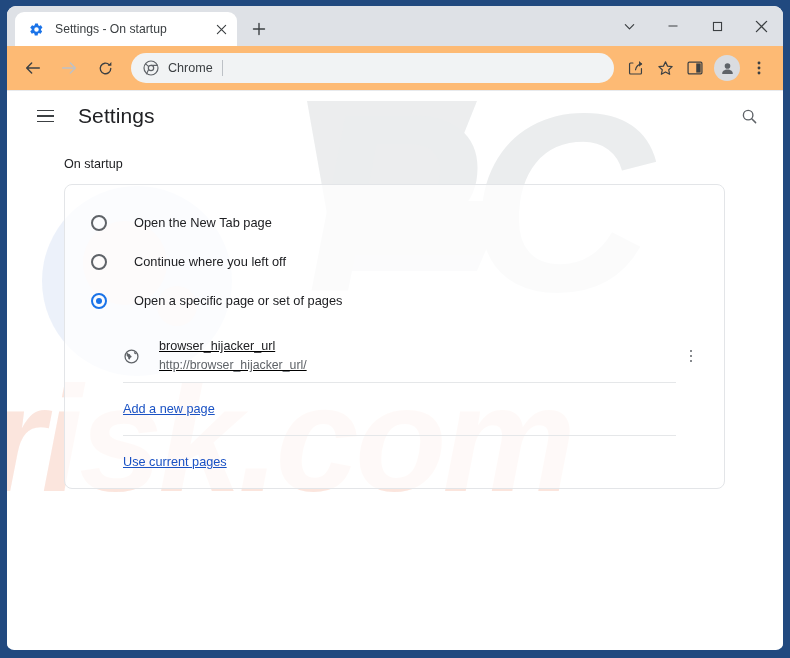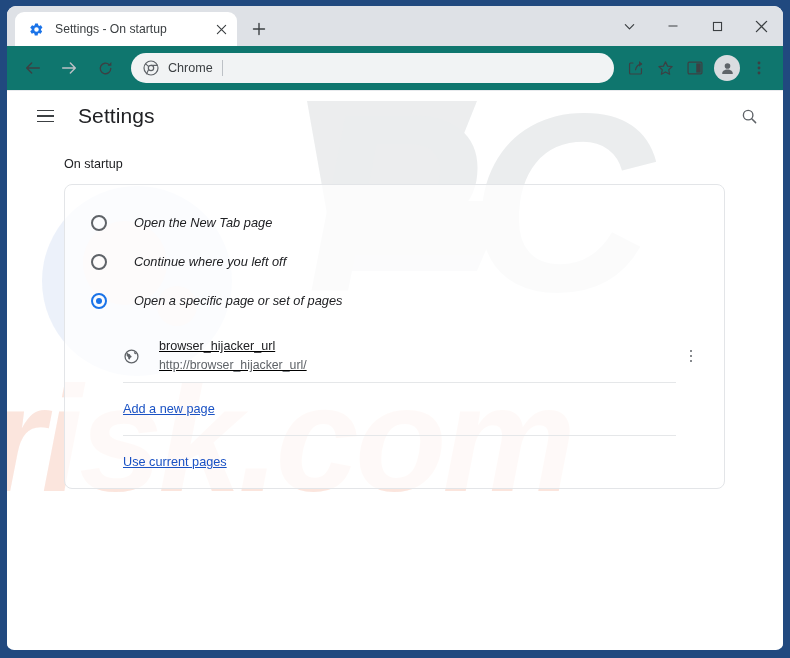--- a/index.html
+++ b/index.html
@@ -86,21 +86,21 @@
   }
   .winctrl {
     width: 44px; height: 33px;
     display: flex; align-items: center; justify-content: center;
     cursor: pointer;
   }
 
   
   .toolbar {
     height: 45px;
-    background: #0f766e;
+    background: #fdba74;
     display: flex;
     align-items: center;
     padding: 0 9px 0 10px;
     border-bottom: 1px solid #e8eaed;
   }
   .nav-btn {
     width: 32px; height: 32px;
     margin-right: 4px;
     display: flex; align-items: center; justify-content: center;
     border-radius: 50%;
@@ -228,21 +228,20 @@
     border-radius: 8px;
     padding: 18px 0 0 0;
   }
 
   .radio-row {
     display: flex;
     align-items: center;
     height: 39px;
     padding-left: 26px;
     cursor: pointer;
-    font-style: italic;
   }
   .radio {
     width: 16px; height: 16px;
     border: 2px solid #5f6368;
     border-radius: 50%;
     flex: 0 0 16px;
     position: relative;
     background: transparent;
   }
   .radio.checked {

